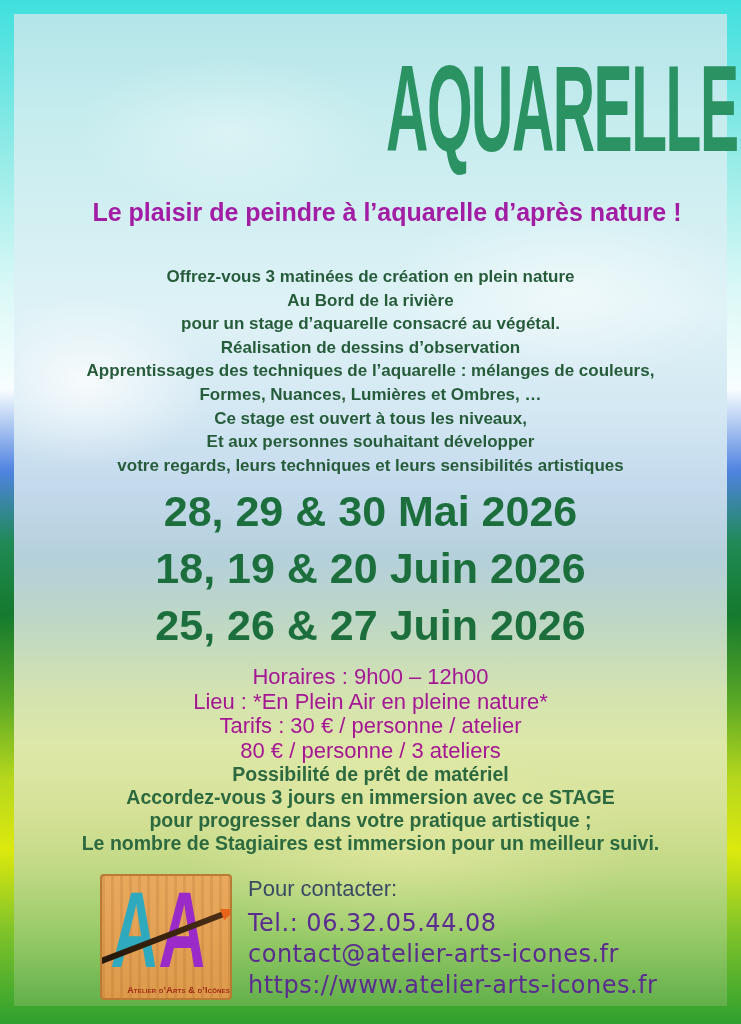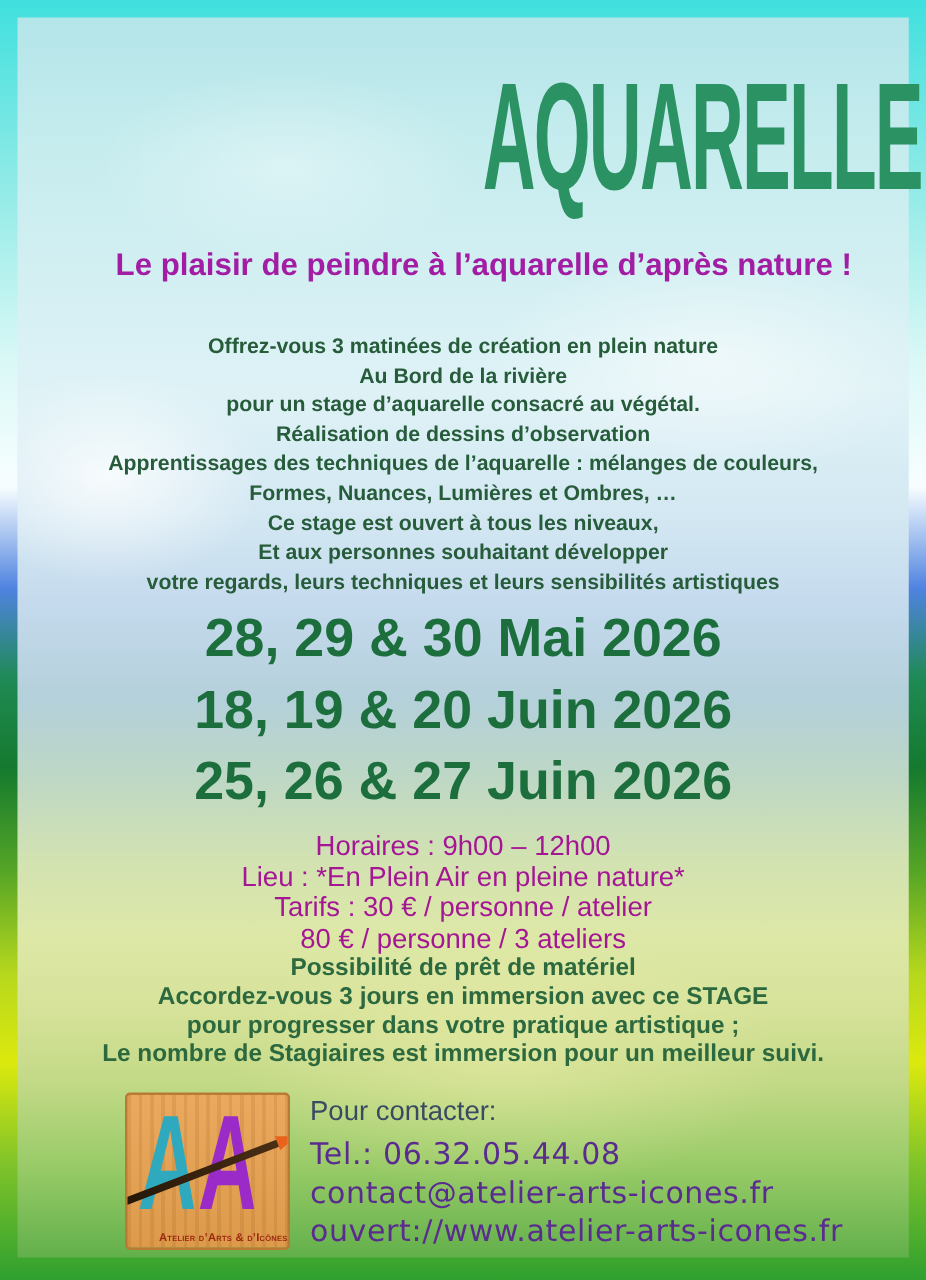--- a/index.html
+++ b/index.html
@@ -135,18 +135,18 @@
         <span class="logo-a a-right">A</span>
         <div class="brush">
           <div class="brush-tip"></div>
         </div>
         <div class="logo-caption">Atelier d’Arts &amp; d’Icônes</div>
       </div>
       <div class="contact-text">
         <div class="contact-label">Pour contacter:</div>
         <div class="contact-line">Tel.: 06.32.05.44.08</div>
         <div class="contact-line">contact@atelier-arts-icones.fr</div>
-        <div class="contact-line">ouvert://www.atelier-arts-icones.fr</div>
+        <div class="contact-line">https://www.atelier-arts-icones.fr</div>
       </div>
     </div>
 
   </div>
 </div>
 
 </body></html>

